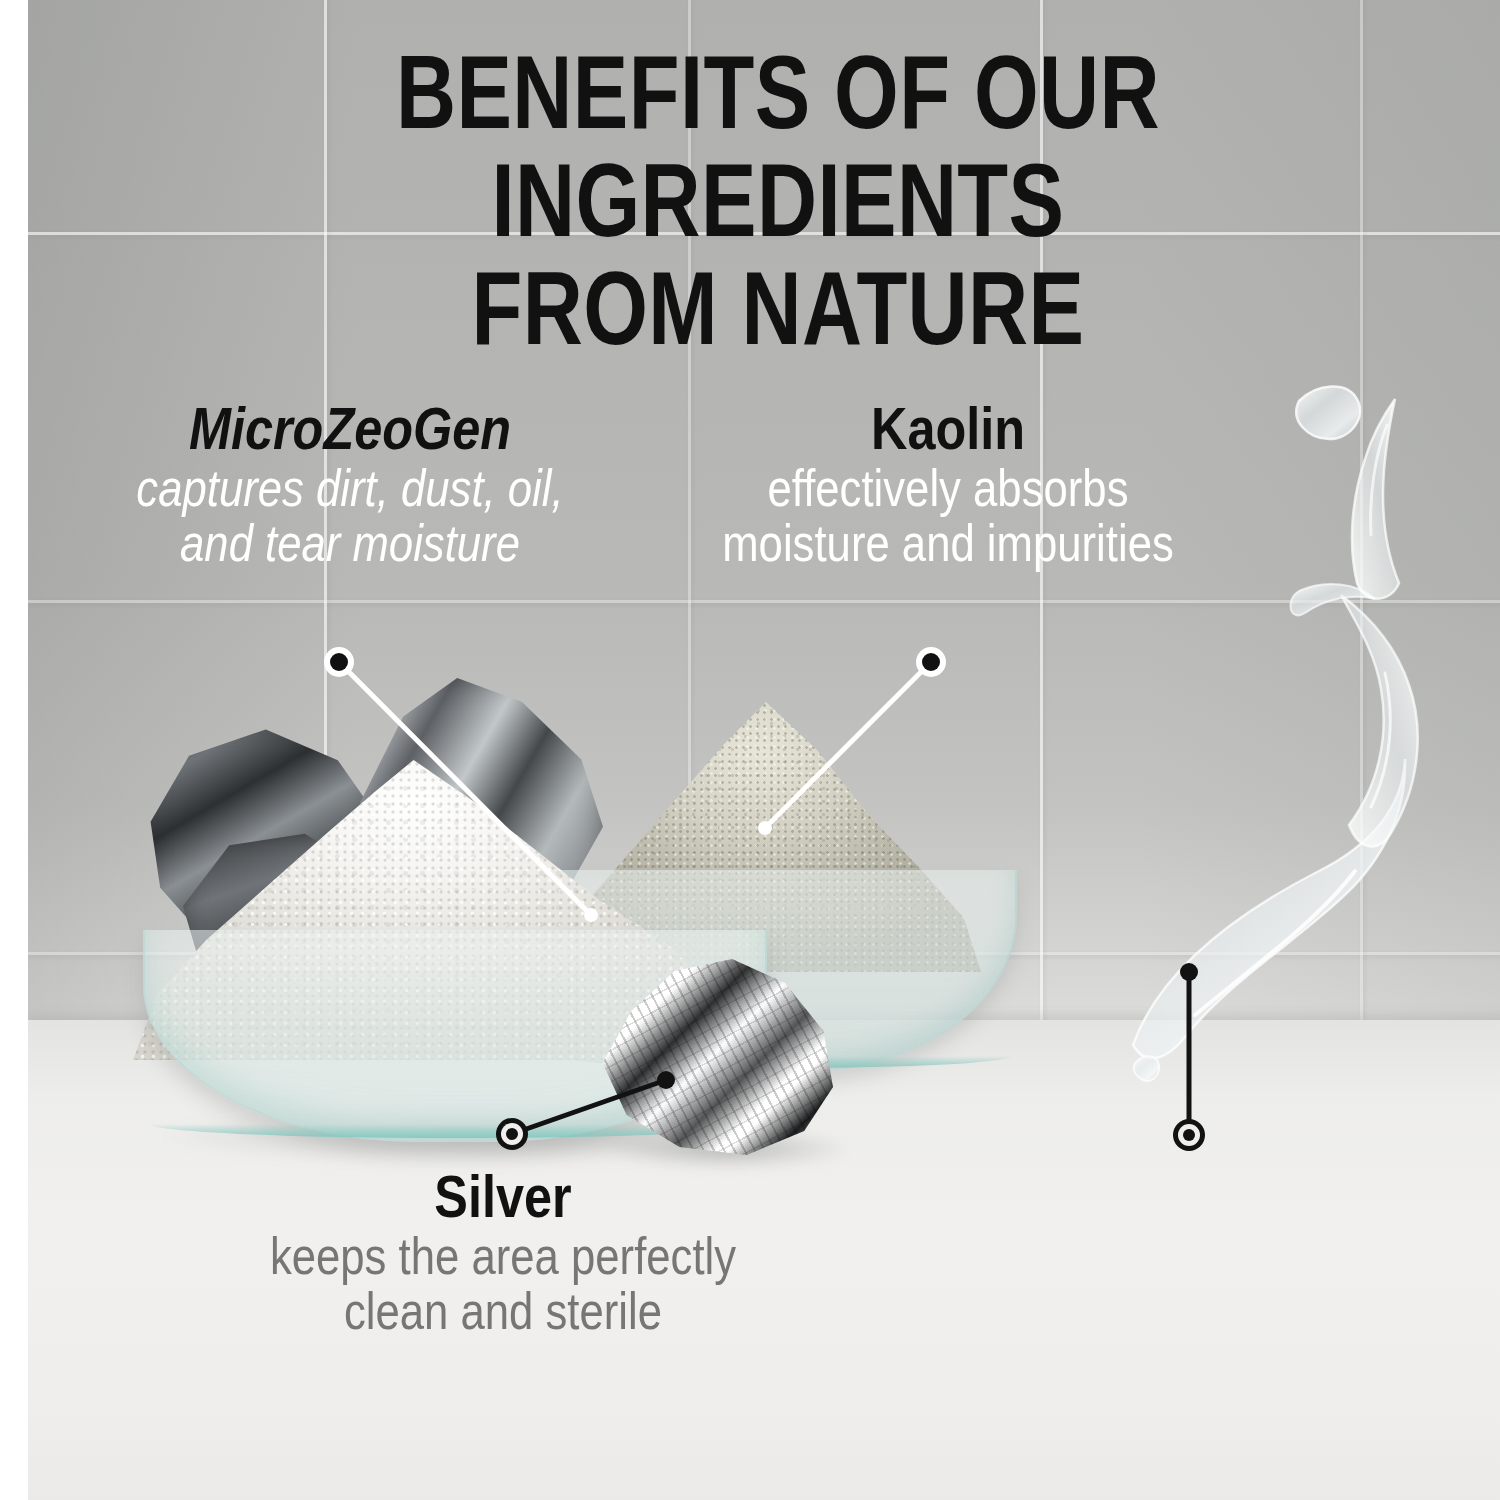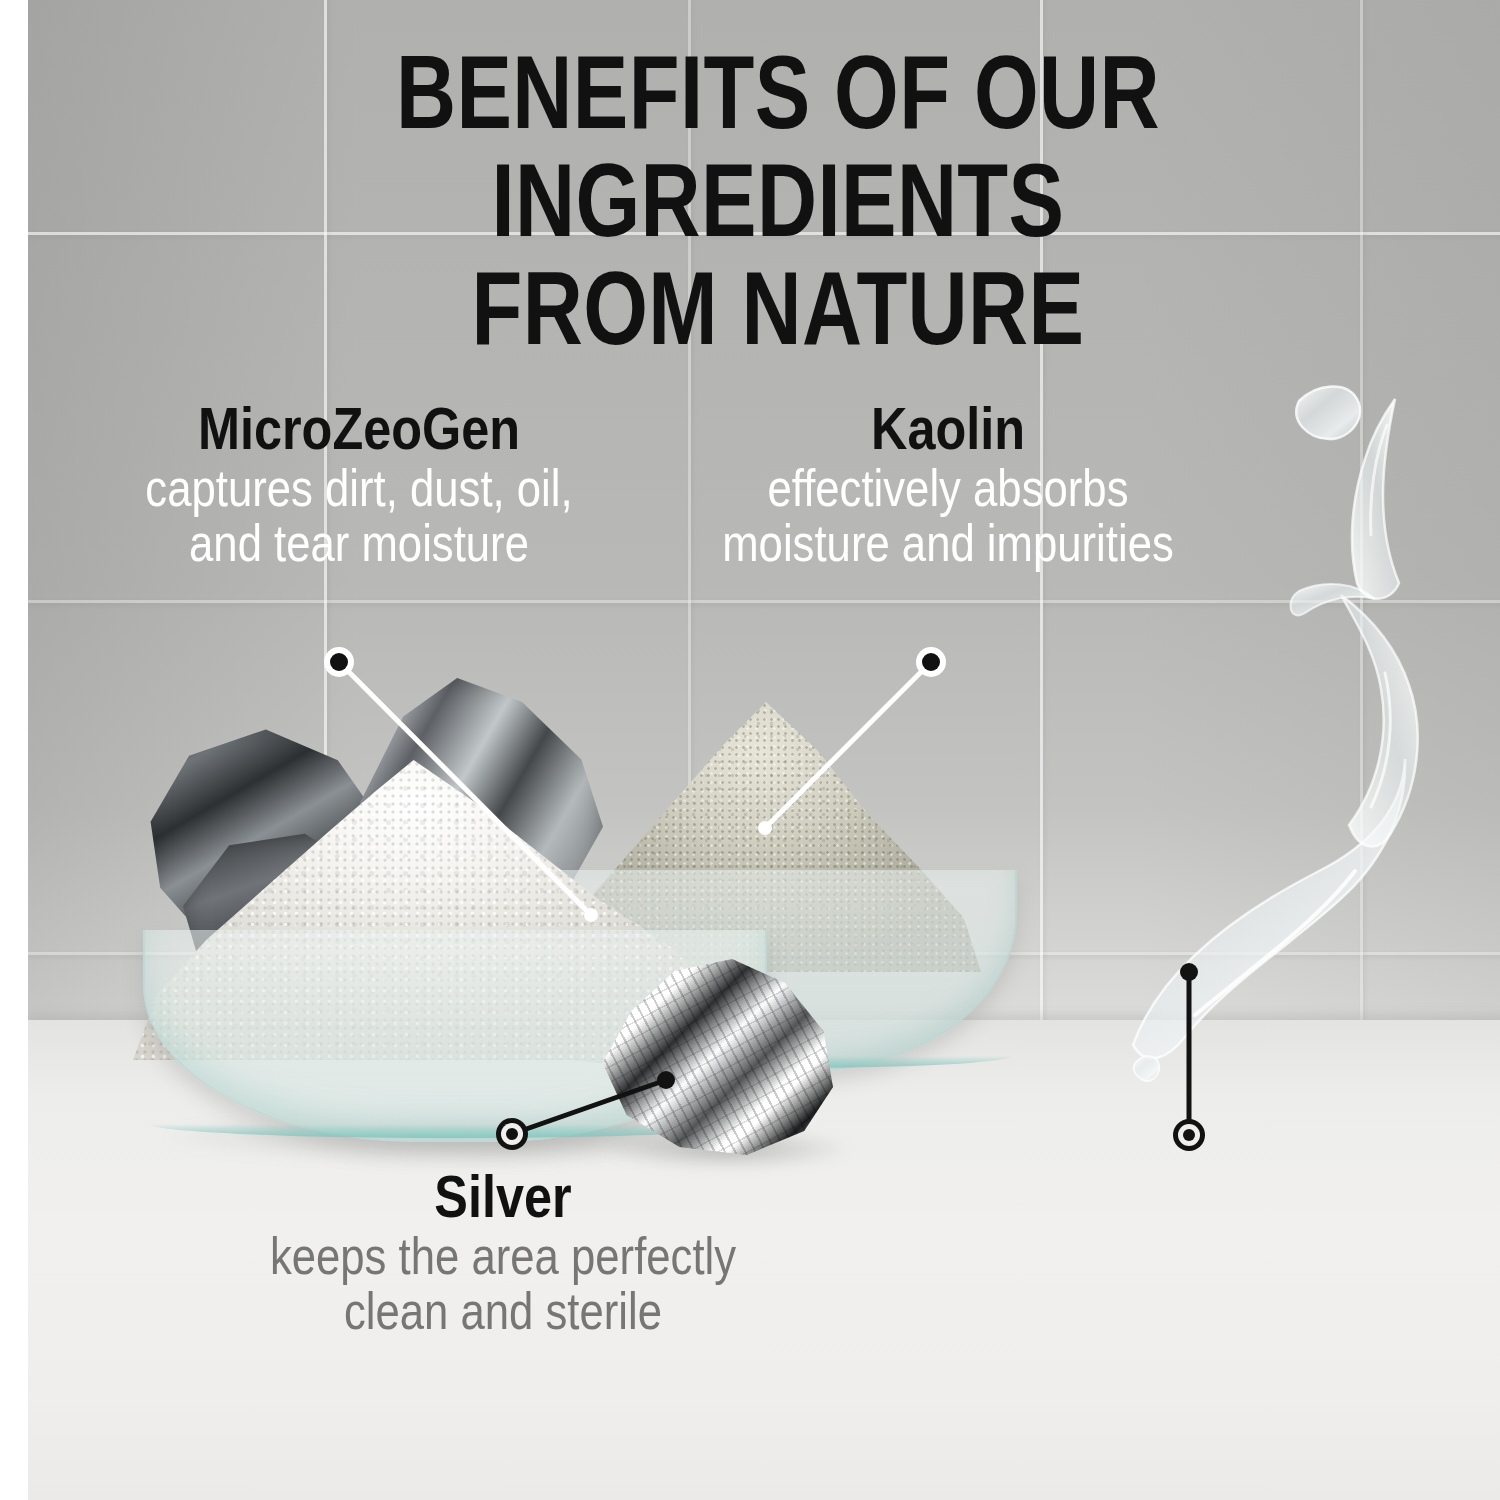--- a/index.html
+++ b/index.html
@@ -215,21 +215,21 @@
     margin-bottom:2px;
   }
   .callout .body{
     font-family:"Liberation Sans Narrow","Liberation Sans",sans-serif;
     font-weight:400;font-size:52px;line-height:1.06;
     transform:scaleX(.84);transform-origin:50% 0;
   }
   .body.white{color:#ffffff;}
   .body.grey{color:#767674;}
 
-  #c-micro{left:21px;top:398px;width:620px;}
+  #c-micro{left:12px;top:398px;width:620px;font-style:italic;}
   #c-kaolin{left:600px;top:398px;width:640px;}
   #c-silver{left:150px;top:1166px;width:650px;}
   #c-alkaline{left:840px;top:1166px;width:660px;}
 </style>
 </head>
 <body>
 
 <div id="stage">
 
   <div class="bg-layer">

